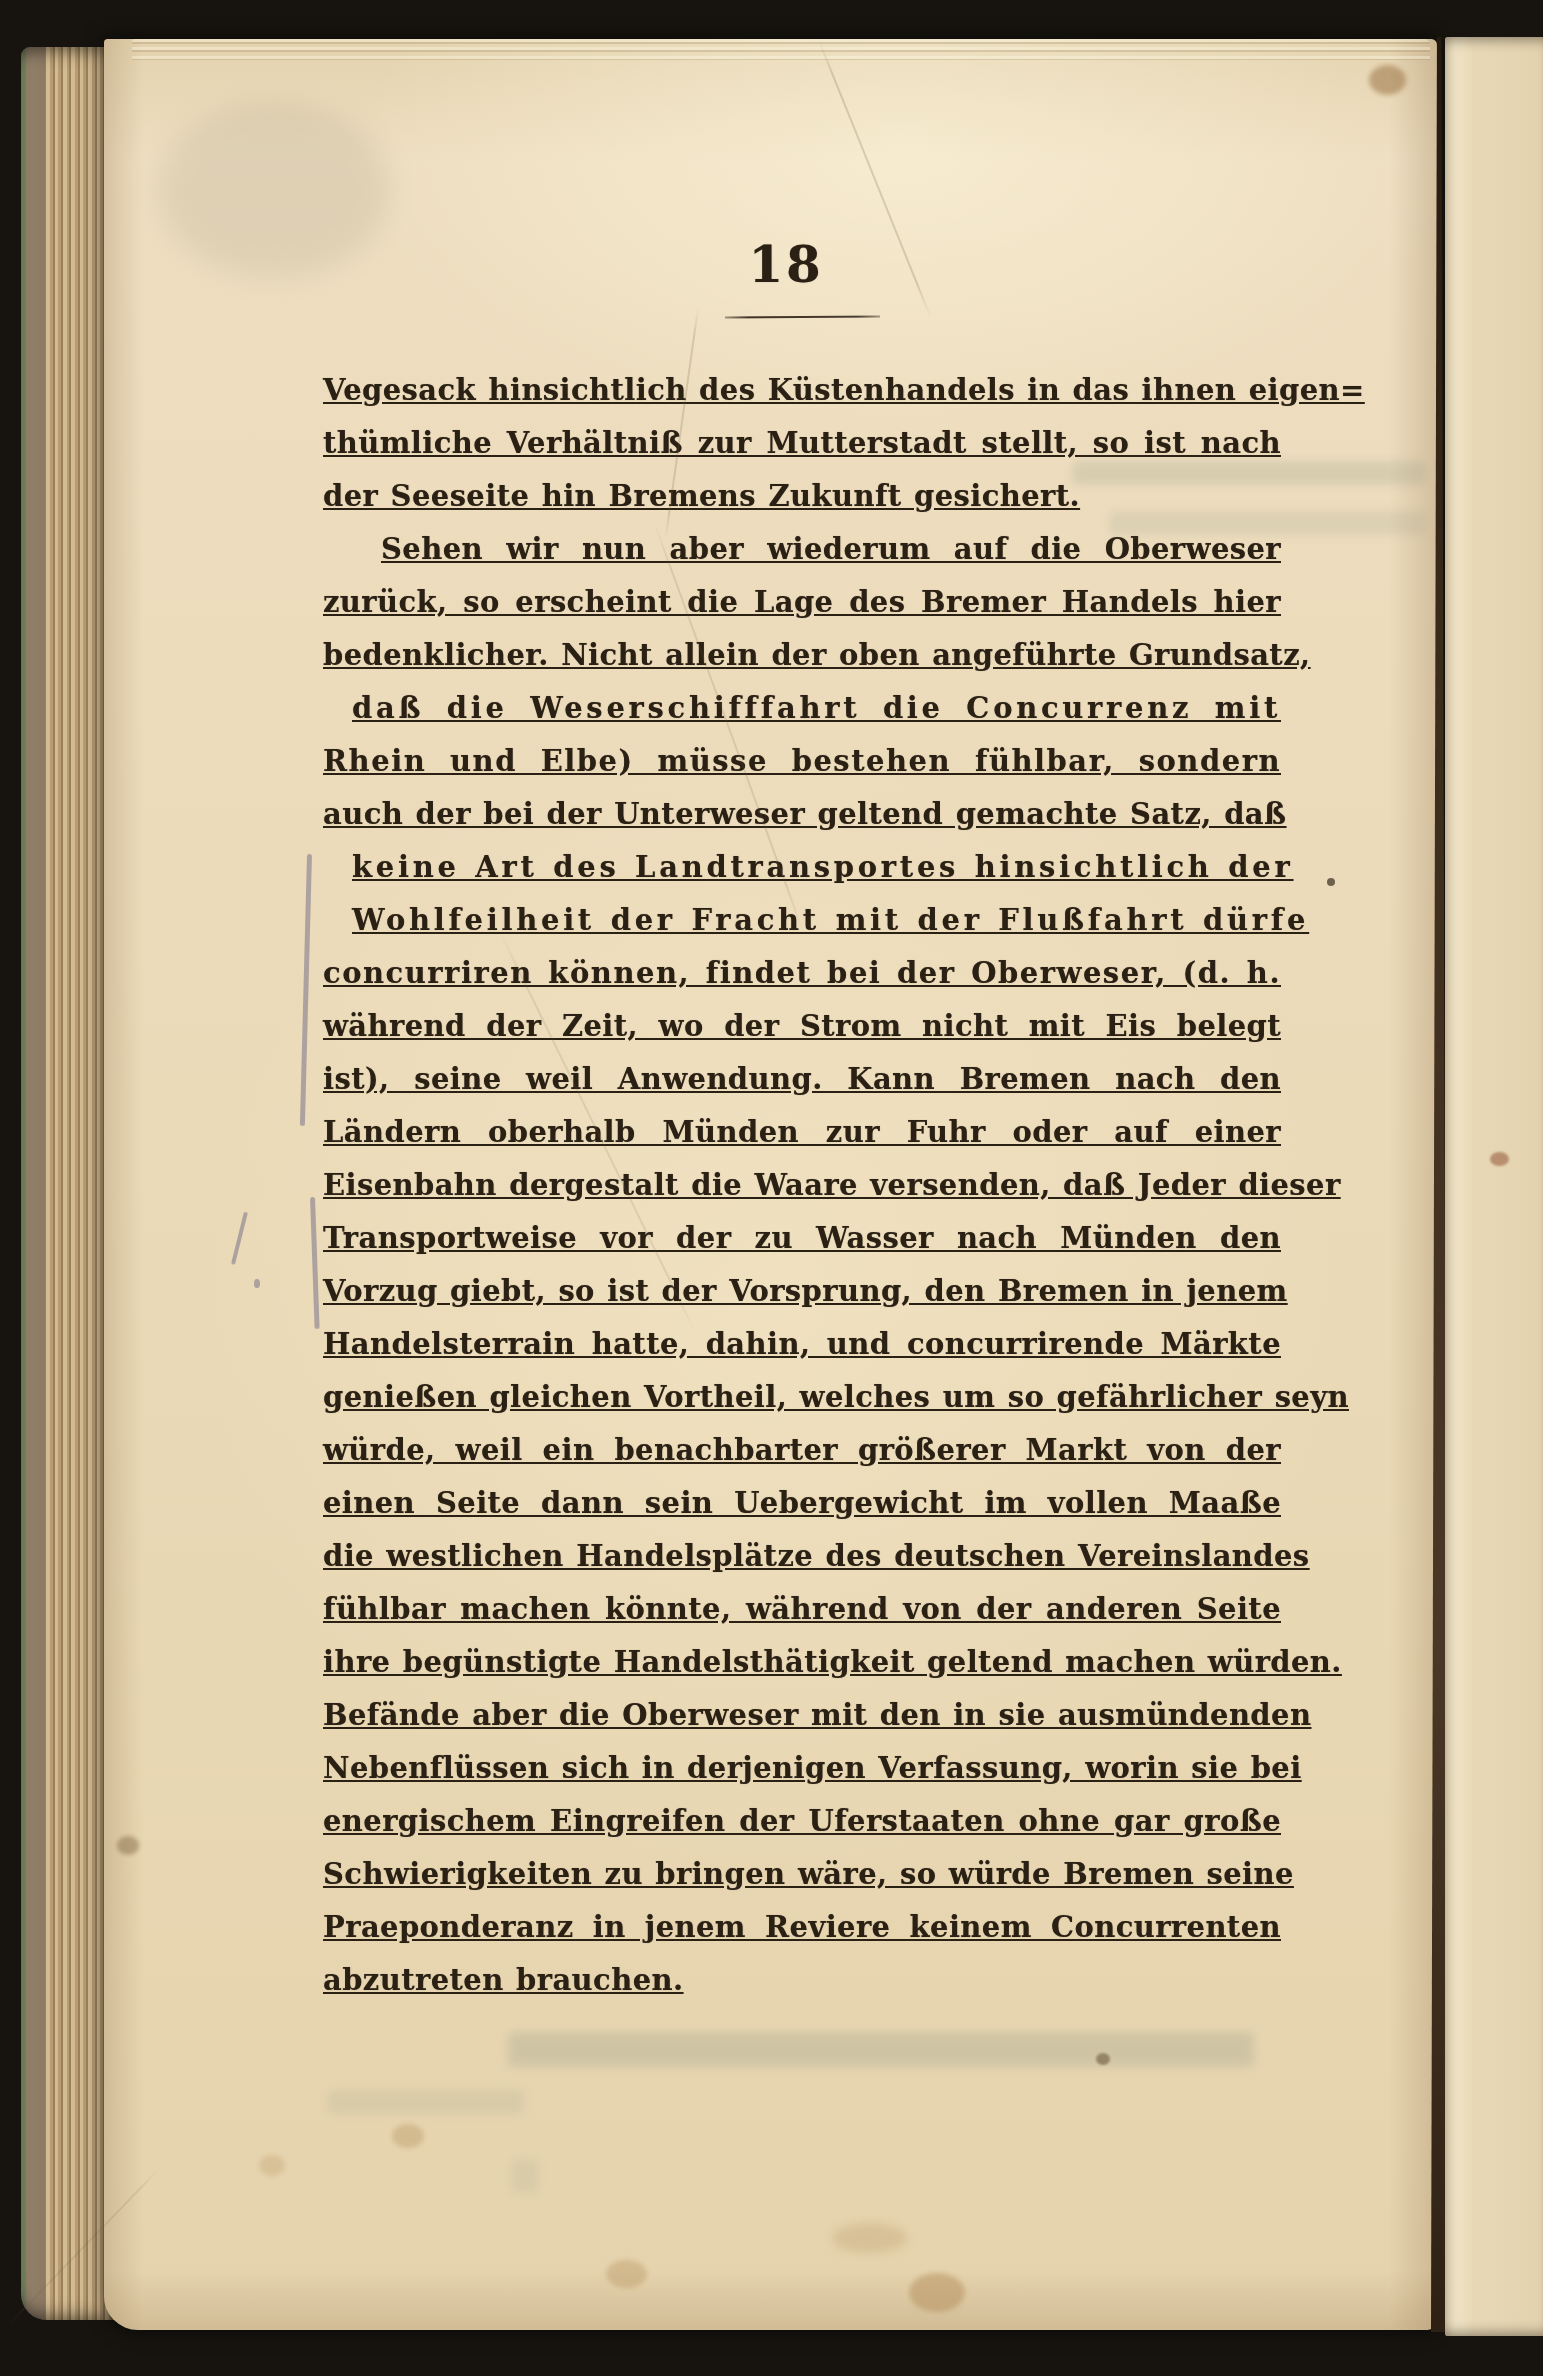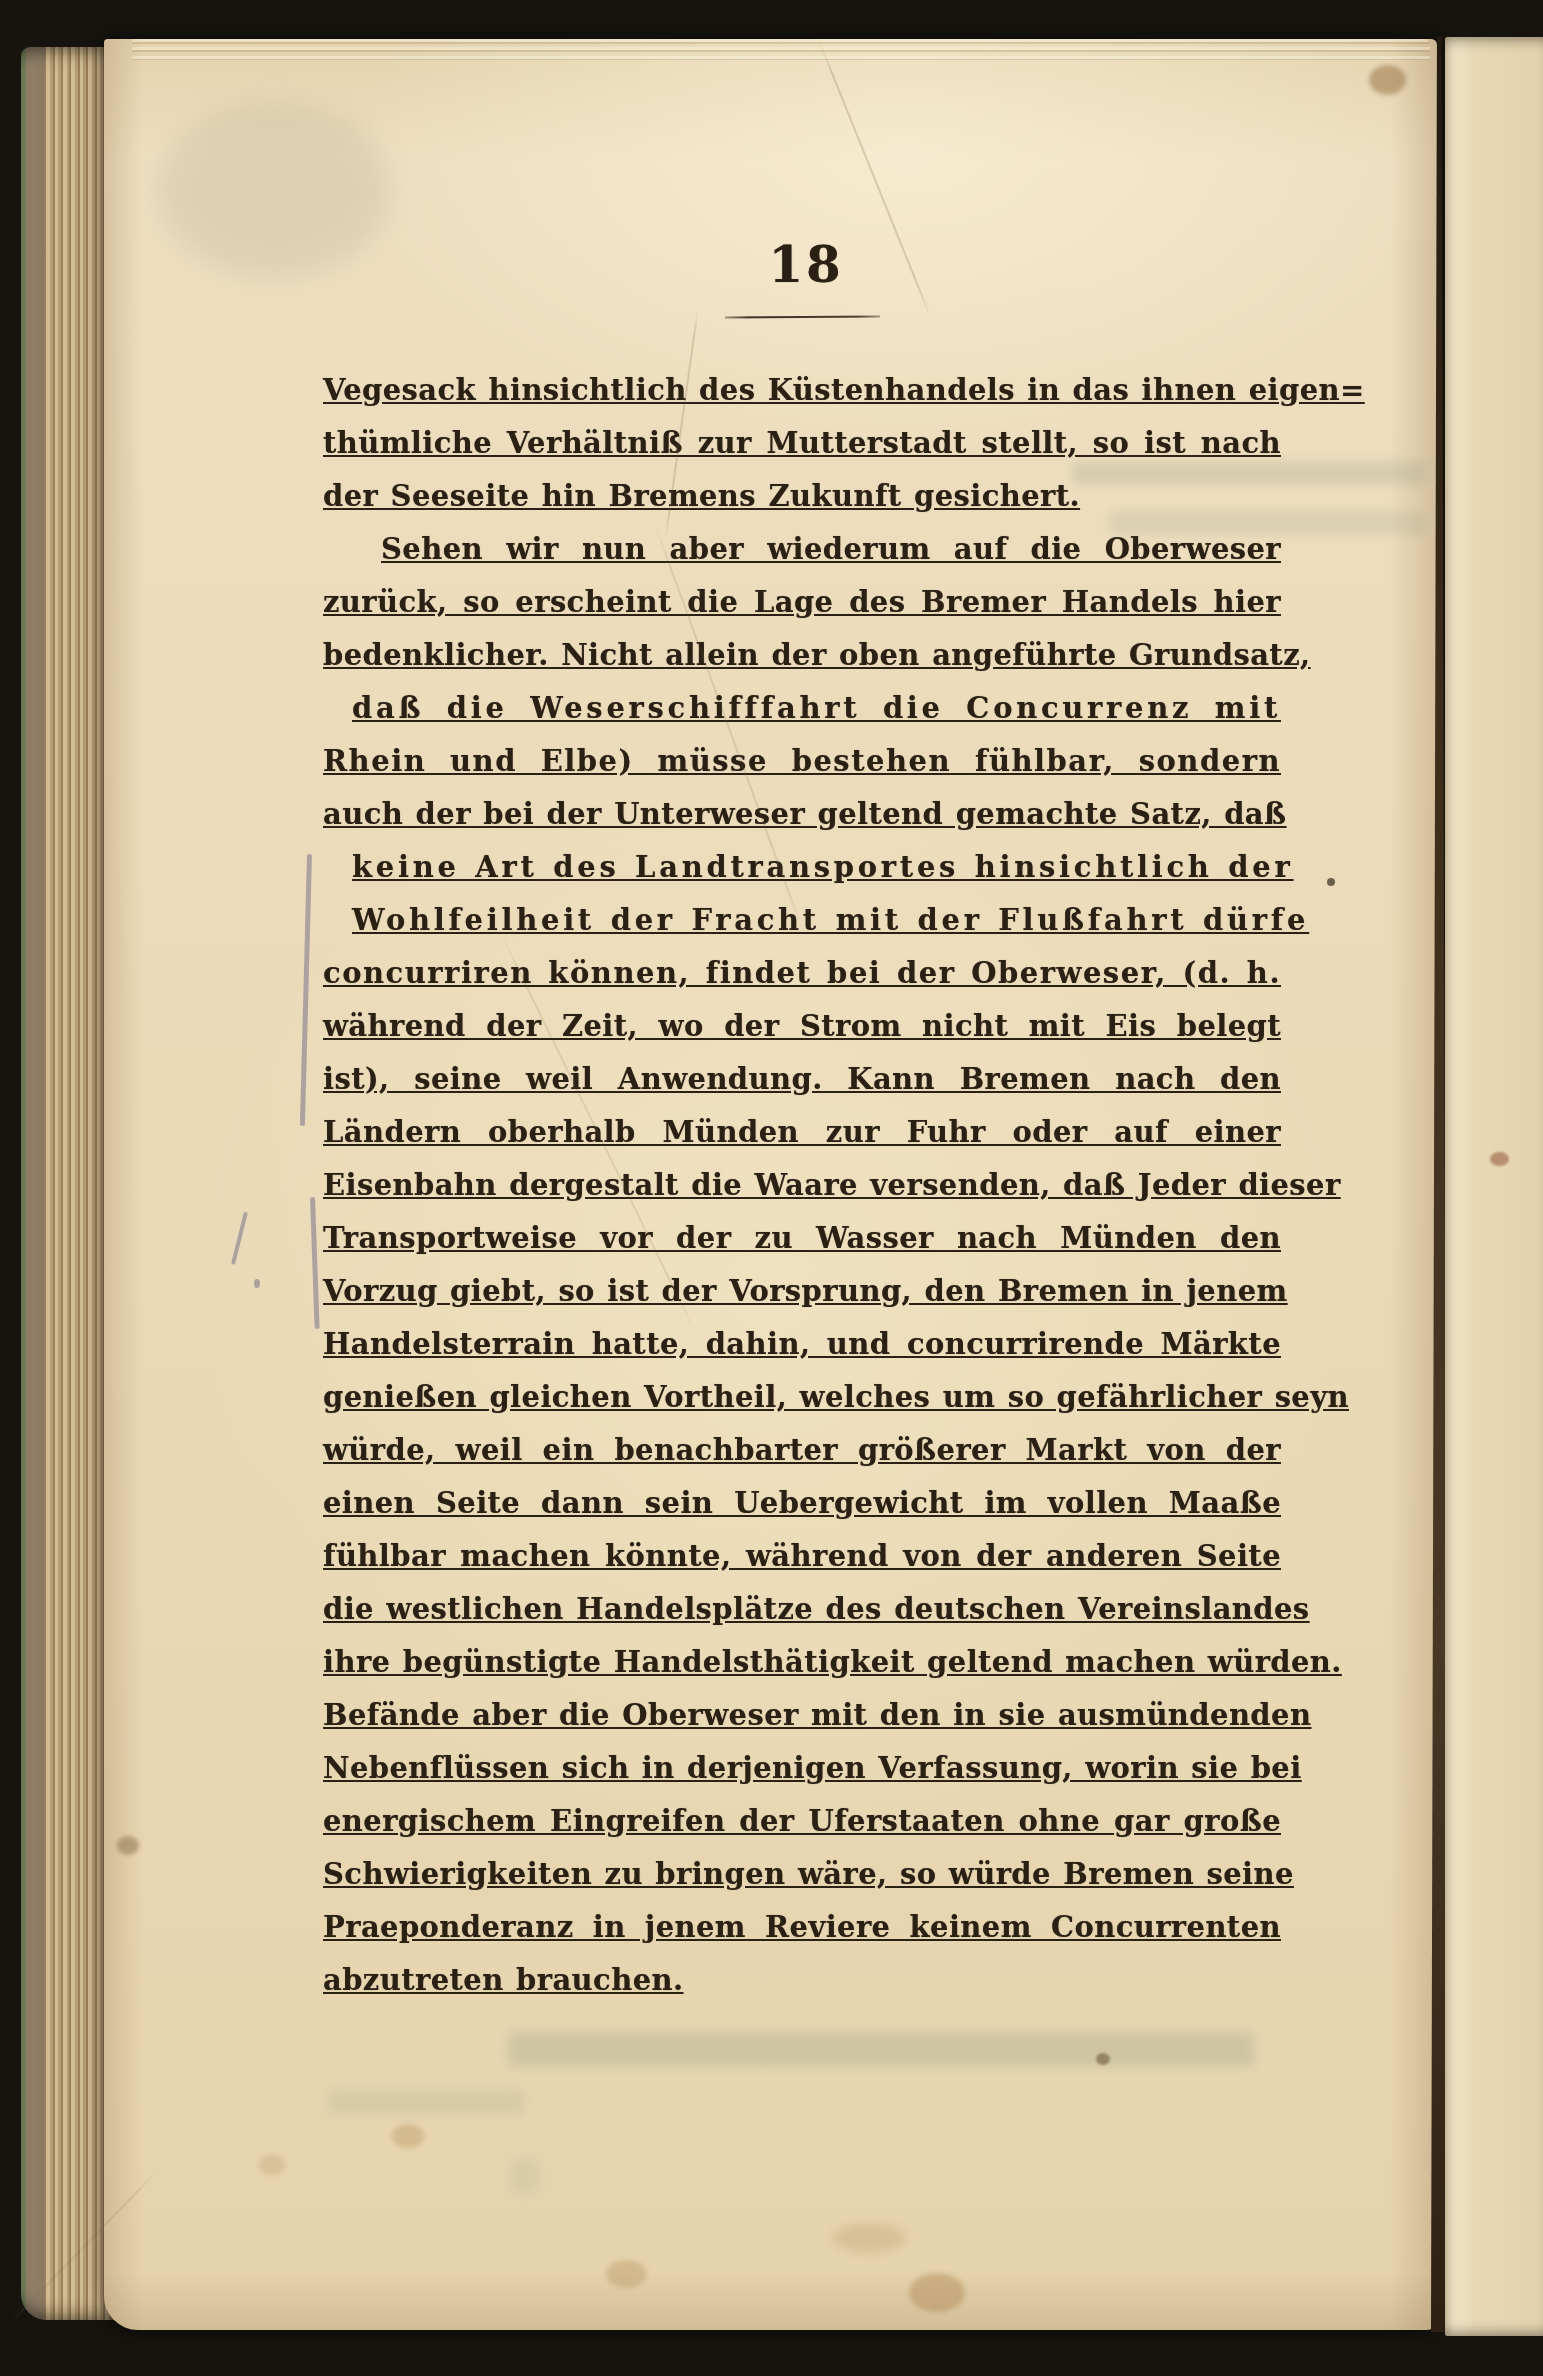--- a/index.html
+++ b/index.html
@@ -58,21 +58,21 @@
     filter:blur(0.6px);
   }
   .adjacent-page{
     position:absolute;left:1445px;top:37px;width:99px;height:2299px;
     background:linear-gradient(90deg, #f1e6c8 0 9.3px, #e8d8b6 28px, #e4d2ae 100%);
     box-shadow:inset 9.3px 0 13px -6.5px rgba(120,95,60,.4), inset 0 11.2px 13px -8.4px rgba(0,0,0,.4), inset 0 -11.2px 13px -8.4px rgba(0,0,0,.4);
     border-radius:2.8px 0 0 2.8px;
   }
   
   .page-number{
-    position:absolute;left:326px;top:235px;width:960px;text-align:center;
+    position:absolute;left:306px;top:235px;width:960px;text-align:center;
     font-weight:700;font-size:50px;letter-spacing:2.8px;color:var(--ink);
     text-shadow:0 0 0.9px rgba(42,32,20,.5);
   }
   .page-number-rule{
     position:absolute;left:725px;top:316px;width:155px;height:1.9px;
     background:linear-gradient(90deg, rgba(42,32,20,.4), rgba(42,32,20,.9) 15%, rgba(42,32,20,.85) 85%, rgba(42,32,20,.4));
     transform:rotate(-.35deg);
   }
   
   .text-block{
@@ -126,22 +126,22 @@
     <div class="tline">während der Zeit, wo der Strom nicht mit Eis belegt</div>
     <div class="tline">ist), seine weil Anwendung. Kann Bremen nach den</div>
     <div class="tline">Ländern oberhalb Münden zur Fuhr oder auf einer</div>
     <div class="tline">Eisenbahn dergestalt die Waare versenden, daß Jeder dieser</div>
     <div class="tline">Transportweise vor der zu Wasser nach Münden den</div>
     <div class="tline">Vorzug giebt, so ist der Vorsprung, den Bremen in jenem</div>
     <div class="tline">Handelsterrain hatte, dahin, und concurrirende Märkte</div>
     <div class="tline">genießen gleichen Vortheil, welches um so gefährlicher seyn</div>
     <div class="tline">würde, weil ein benachbarter größerer Markt von der</div>
     <div class="tline">einen Seite dann sein Uebergewicht im vollen Maaße</div>
+    <div class="tline">die westlichen Handelsplätze des deutschen Vereinslandes</div>
     <div class="tline">fühlbar machen könnte, während von der anderen Seite</div>
-    <div class="tline">die westlichen Handelsplätze des deutschen Vereinslandes</div>
     <div class="tline">ihre begünstigte Handelsthätigkeit geltend machen würden.</div>
     <div class="tline">Befände aber die Oberweser mit den in sie ausmündenden</div>
     <div class="tline">Nebenflüssen sich in derjenigen Verfassung, worin sie bei</div>
     <div class="tline">energischem Eingreifen der Uferstaaten ohne gar große</div>
     <div class="tline">Schwierigkeiten zu bringen wäre, so würde Bremen seine</div>
     <div class="tline">Praeponderanz in jenem Reviere keinem Concurrenten</div>
     <div class="tline flush">abzutreten brauchen.</div>
   </div>
 
 <div class="crease" style="left:818px;top:41px;height:298px;transform:rotate(-22deg);opacity:.5;"></div>

